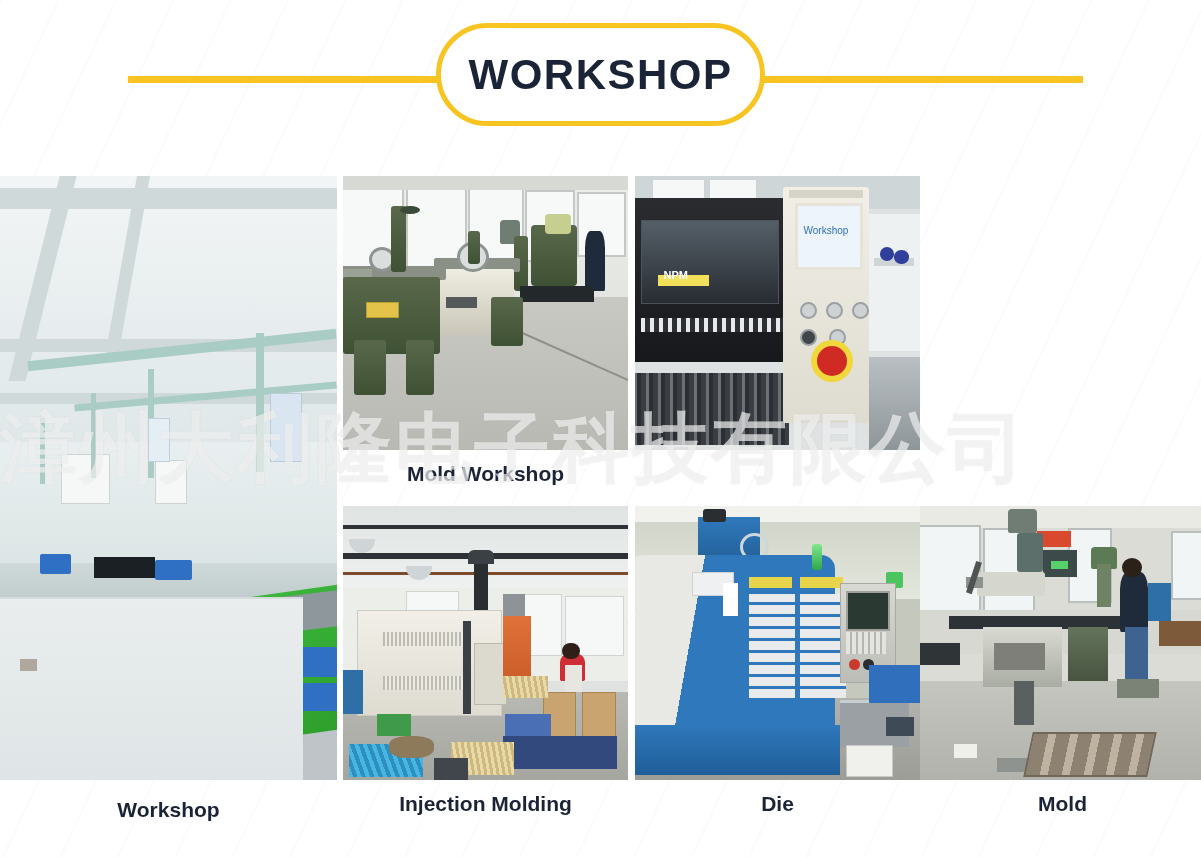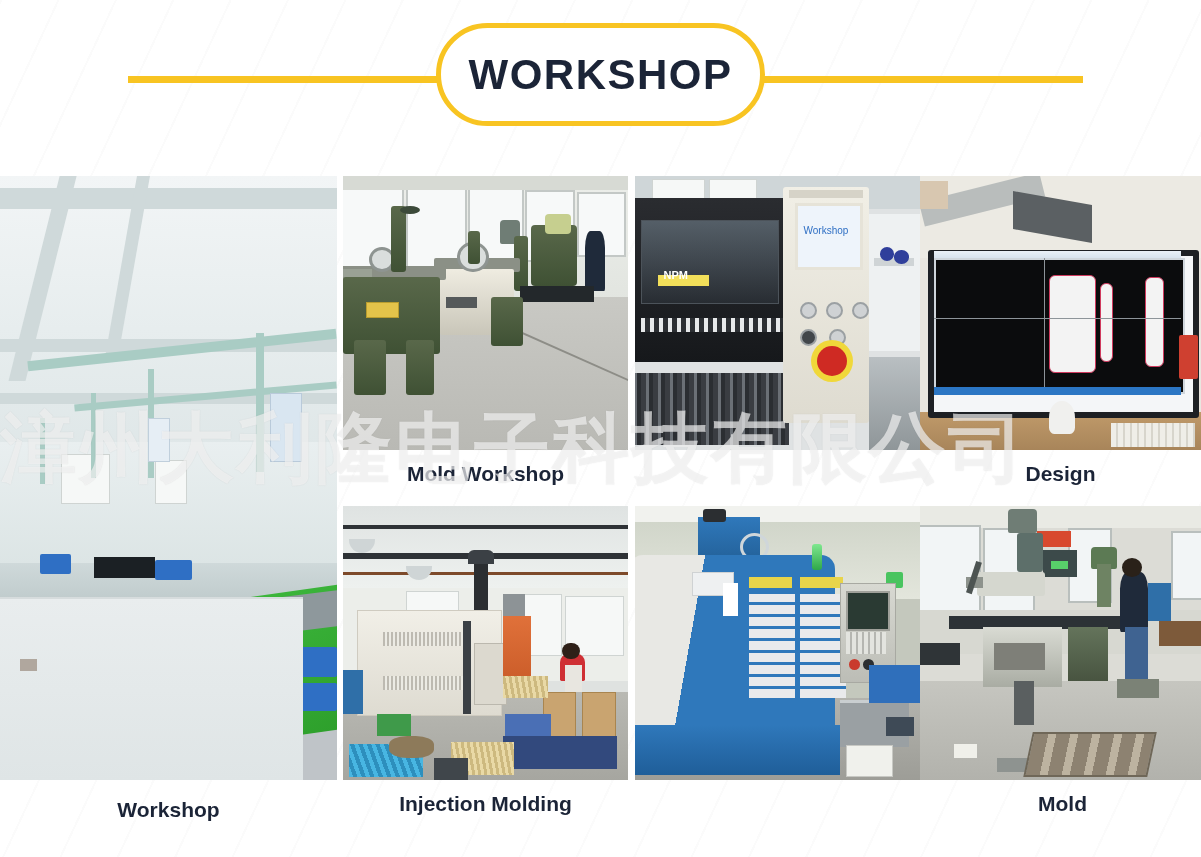--- a/index.html
+++ b/index.html
@@ -334,44 +334,20 @@
         <div class="m-knob" style="left:68%;top:56%;"></div>
         <div class="m-estop"></div>
         <div style="position:absolute;left:84%;top:30%;width:14%;height:3%;background:#cfd4d6;"></div>
         <div style="position:absolute;left:86%;top:26%;width:5%;height:5%;background:#2f3f9b;border-radius:50%;"></div>
         <div style="position:absolute;left:91%;top:27%;width:5%;height:5%;background:#2f3f9b;border-radius:50%;"></div>
         <div style="position:absolute;left:82%;bottom:0;width:18%;height:34%;background:linear-gradient(180deg,#b9bfc2,#8f9699);"></div>
       </div>
     </div>
   </div>
 
-  <div class="cell cell-r1 c4">
-    <div class="photo">
-      <div class="ph" style="background:#e9e6df;">
-        <div style="position:absolute;left:0;top:0;width:100%;height:30%;background:#eceae3;"></div>
-        <div style="position:absolute;left:0;top:4%;width:44%;height:9%;background:#b9bdbc;transform:rotate(-14deg);"></div>
-        <div style="position:absolute;left:33%;top:8%;width:28%;height:14%;background:#5b6063;transform:skewY(10deg);"></div>
-        <div style="position:absolute;left:0;top:2%;width:10%;height:10%;background:#d8c7b0;"></div>
-        <div class="d-desk"></div>
-        <div class="d-mon"></div>
-        <div class="d-bar"></div>
-        <div class="d-scr"></div>
-        <div class="d-cad" style="left:46%;top:36%;width:16%;height:35%;"></div>
-        <div class="d-cad" style="left:64%;top:39%;width:4%;height:28%;"></div>
-        <div class="d-cad" style="left:80%;top:37%;width:6%;height:32%;"></div>
-        <div style="position:absolute;left:5%;top:52%;width:88%;height:1px;background:#8d9499;"></div>
-        <div style="position:absolute;left:44%;top:30%;width:1px;height:48%;background:#8d9499;"></div>
-        <div style="position:absolute;left:5%;bottom:20%;width:88%;height:3%;background:#2b76c4;"></div>
-        <div class="d-stand"></div>
-        <div class="d-kbd"></div>
-        <div style="position:absolute;right:1%;top:58%;width:7%;height:16%;background:#cf4030;border-radius:2px;"></div>
-      </div>
-    </div>
-    <div class="caption">Design</div>
-  </div>
 
   <div class="cell cell-r2 c2">
     <div class="photo">
       <div class="ph" style="background:#dfe2e0;">
         <div class="i-roof"></div>
         <div class="i-pipe" style="left:0;top:7%;width:100%;"></div>
         <div class="i-pipe" style="left:0;top:17%;width:100%;height:6px;"></div>
         <div class="i-pipe" style="left:0;top:24%;width:100%;height:3px;background:#7d4a2a;"></div>
         <div class="i-lamp" style="left:22%;top:22%;"></div>
         <div class="i-lamp" style="left:2%;top:12%;"></div>
@@ -433,20 +409,21 @@
         <div class="c-crt"></div>
         <div style="position:absolute;left:74%;top:46%;width:14%;height:8%;background:repeating-linear-gradient(90deg,#e3e4df 0 4px,#b5b6b1 4px 6px);"></div>
         <div style="position:absolute;left:75%;top:56%;width:4%;height:4%;background:#c93b2e;border-radius:50%;"></div>
         <div style="position:absolute;left:80%;top:56%;width:4%;height:4%;background:#2b2e31;border-radius:50%;"></div>
         <div class="c-table"></div>
         <div style="position:absolute;left:82%;top:58%;width:18%;height:14%;background:#2f6fbb;"></div>
         <div style="position:absolute;left:74%;bottom:1%;width:16%;height:11%;background:#f0f1ec;border:1px solid #c7c8c3;"></div>
         <div style="position:absolute;left:88%;bottom:16%;width:10%;height:7%;background:#3e4a56;"></div>
       </div>
     </div>
+    <div class="caption">Die</div>
   </div>
 
   <div class="cell cell-r2 c4">
     <div class="photo">
       <div class="ph" style="background:#dcdcd6;">
         <div style="position:absolute;left:0;top:0;width:100%;height:8%;background:#e9eae4;"></div>
         <div class="ml-win" style="left:-2%;top:7%;width:22%;height:34%;"></div>
         <div class="ml-win" style="left:22%;top:8%;width:17%;height:30%;"></div>
         <div class="ml-win" style="left:52%;top:8%;width:14%;height:26%;"></div>
         <div class="ml-win" style="left:88%;top:9%;width:14%;height:24%;"></div>

